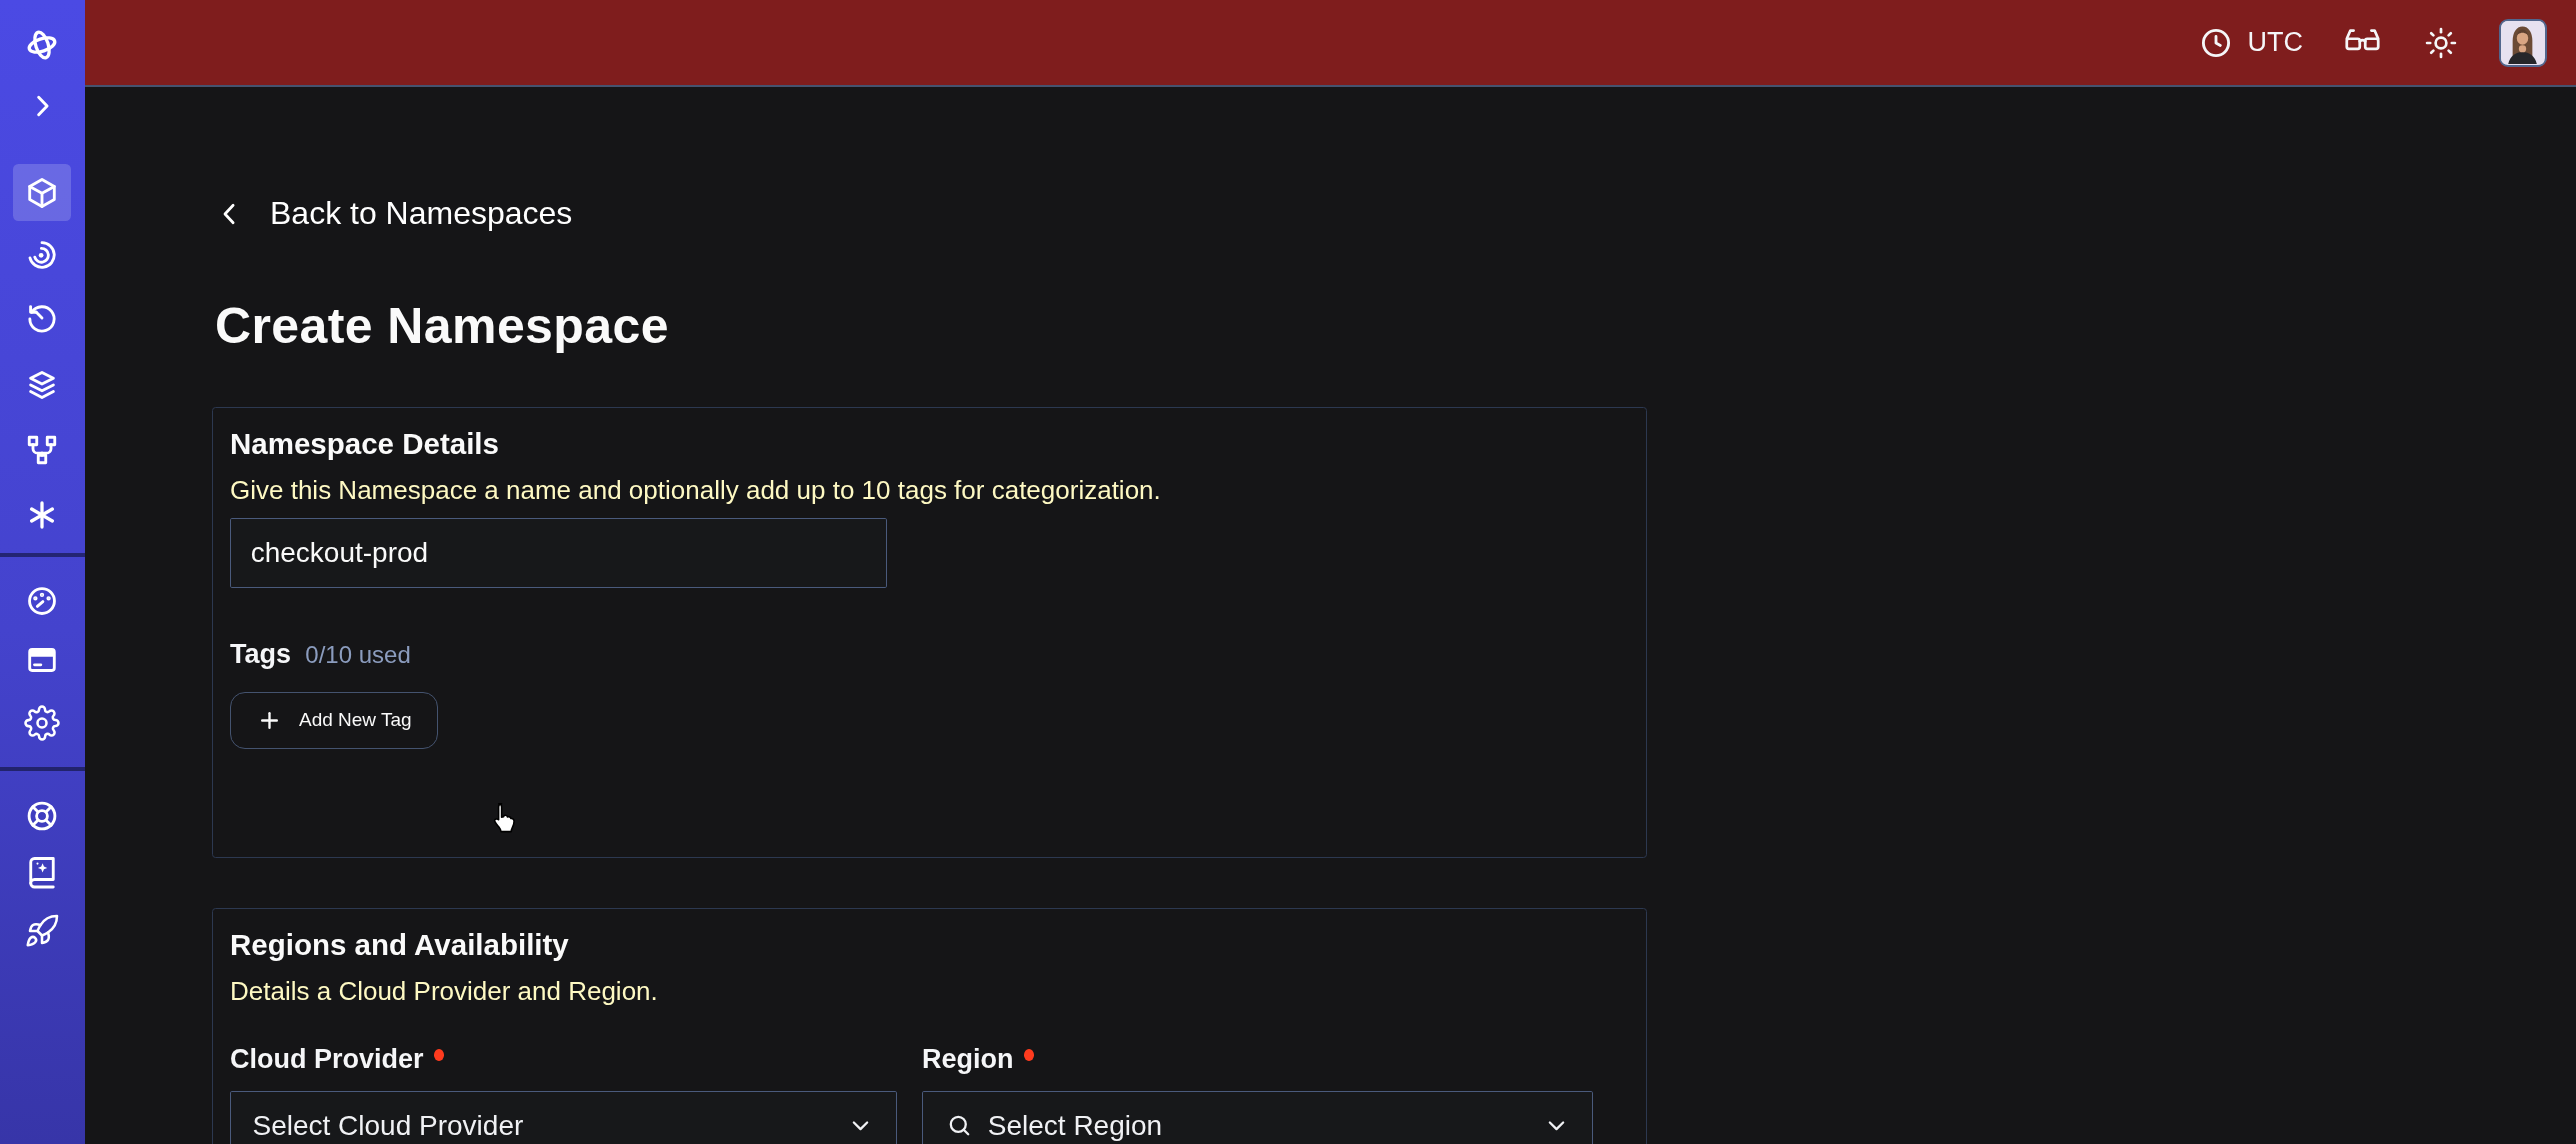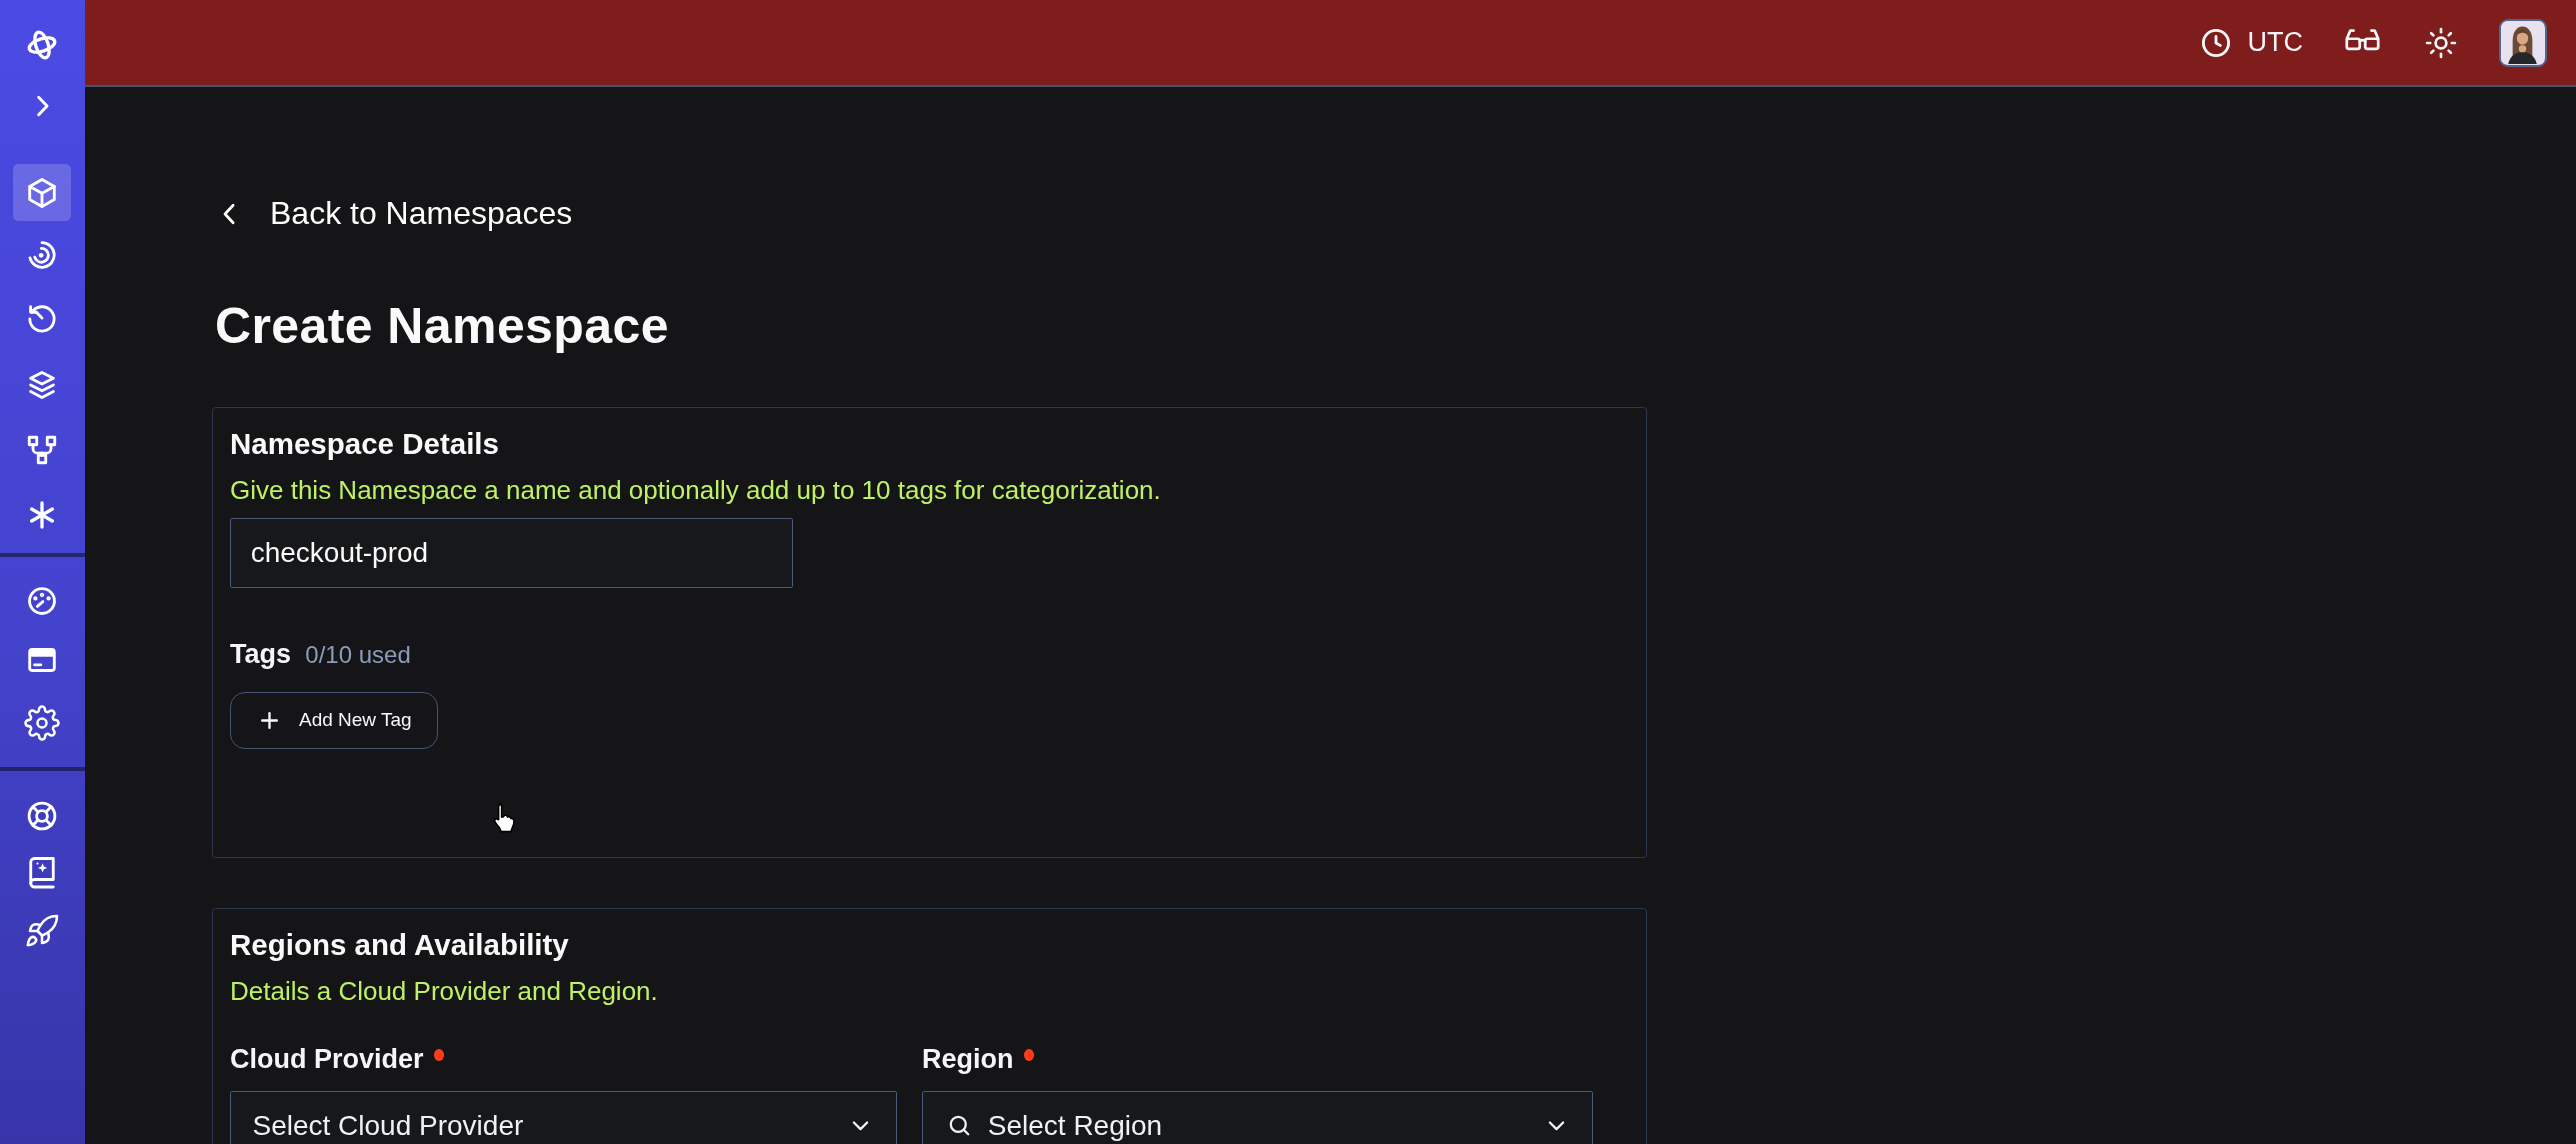--- a/index.html
+++ b/index.html
@@ -59,34 +59,34 @@
 
   .card {
     position:absolute; left:127px; width:1435px;
     border:1.8px solid #2C3850; border-radius:3.6px;
     background:transparent; padding:17px;
   }
   .card-1 { top:318px; height:451px; }
   .card-2 { top:819px; height:394px; }
 
   .card h2 { font-size:29.5px; font-weight:600; color:#fafafa; line-height:38px; }
-  .card .subtitle { margin-top:10.7px; font-size:26px; color:#bef264; line-height:32px; }
+  .card .subtitle { margin-top:10.7px; font-size:26px; color:#fef9c3; line-height:32px; }
 
   .field-label {
     display:flex; align-items:flex-start; gap:10.7px;
     font-size:27px; font-weight:600; color:#f5f6f8; line-height:32px;
   }
   .req-dot {
     width:9.8px; height:11.6px; border-radius:50%;
     background:#FF3B1E; margin-top:6.3px; flex:none;
   }
   .lbl-name { margin-top:41px; }
 
   .text-input {
-    margin-top:12.5px; width:563px; height:70px;
+    margin-top:12.5px; width:657px; height:70px;
     background:#17181A; border:1.8px solid #4A5A7C; border-radius:1.8px;
     color:#fafafa; font-size:28px; padding:0 19.7px;
     font-family:"Liberation Sans", sans-serif;
   }
 
   .tags-row { margin-top:34px; display:flex; align-items:baseline; gap:14.3px; }
   .tags-counter { font-size:24px; color:#8B9CBE; }
 
   .add-tag-btn {
     margin-top:21.5px; height:57px; padding:0 25px;

